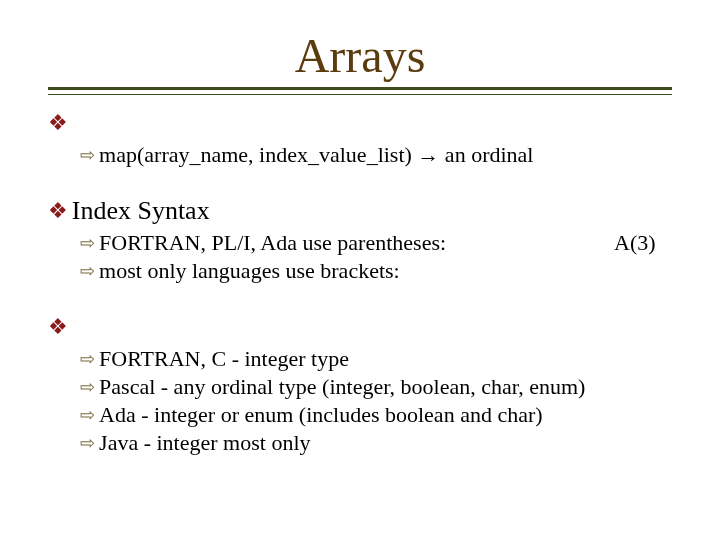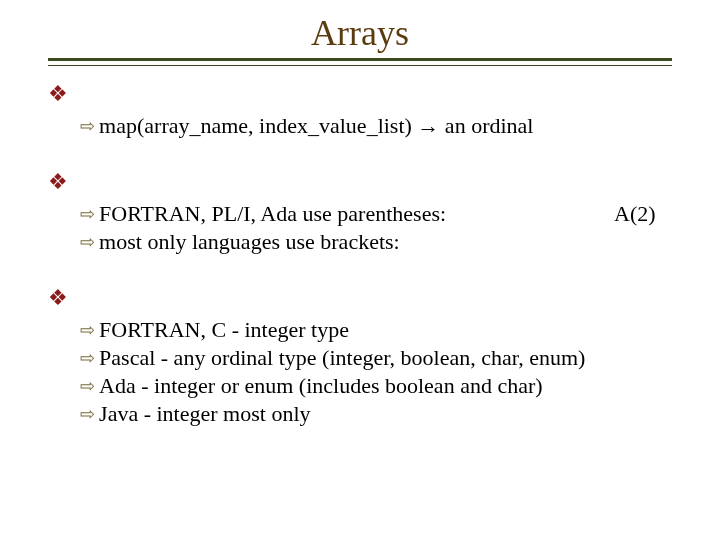--- a/index.html
+++ b/index.html
@@ -12,24 +12,24 @@
     color: #000;
     box-sizing: border-box;
   }
   .slide {
     width: 720px;
     height: 540px;
     padding: 12px 48px 20px 48px;
     box-sizing: border-box;
   }
   .title {
-    font-size: 36px;
+    font-size: 48px;
     color: #5b3c0f;
     text-align: center;
-    margin: 0 0 4px 0;
+    margin: 16px 0 4px 0;
     font-weight: normal;
   }
   .title-rule {
     border: none;
     border-top: 3px solid #3b4a1f;
     border-bottom: 1px solid #3b4a1f;
     height: 4px;
     margin: 0 0 12px 0;
   }
   .bullet-l1 {
@@ -102,28 +102,29 @@
     <div class="bullet-l2">
       <span class="icon">⇨</span>
       <span class="text">map(array_name, index_value_list) →  an ordinal</span>
     </div>
   </div>
 
   <div class="section-gap"></div>
 
   <div class="bullet-l1">
     <span class="icon">❖</span>
+    <span class="text">Index Syntax</span>
   </div>
   <div class="sub-block">
     <div class="row-with-right">
       <div class="left bullet-l2">
         <span class="icon">⇨</span>
         <span class="text">FORTRAN, PL/I, Ada use parentheses:</span>
       </div>
-      <div class="right">A(2)</div>
+      <div class="right">A(3)</div>
     </div>
     <div class="row-with-right">
       <div class="left bullet-l2">
         <span class="icon">⇨</span>
         <span class="text">most only languages use brackets:</span>
       </div>
     </div>
   </div>
 
   <div class="section-gap"></div>

